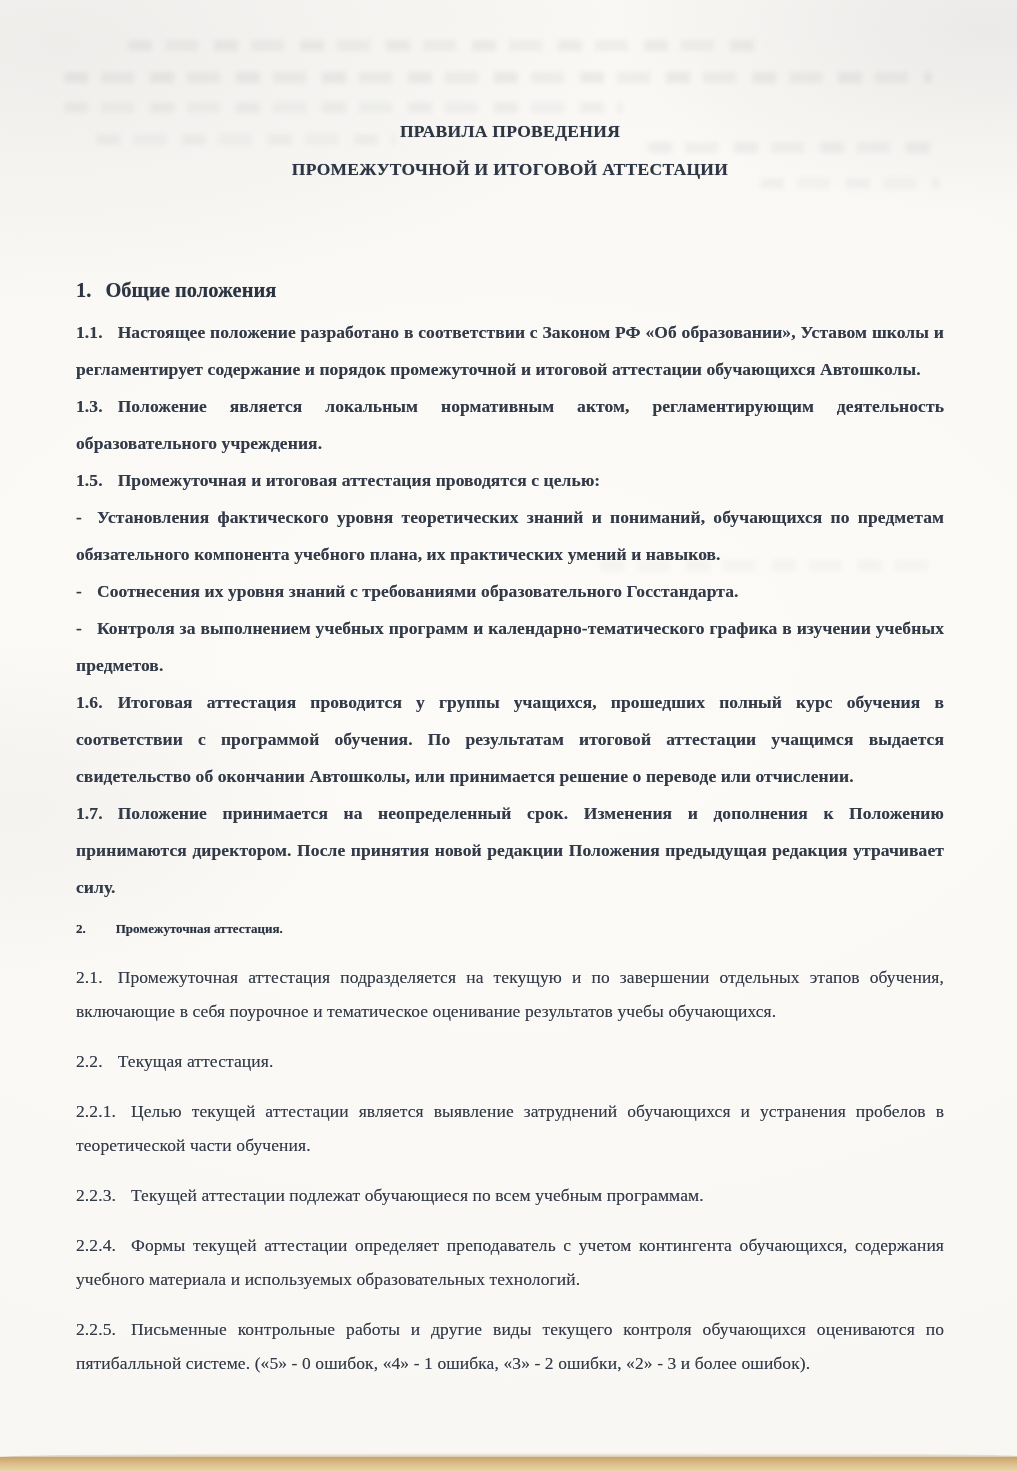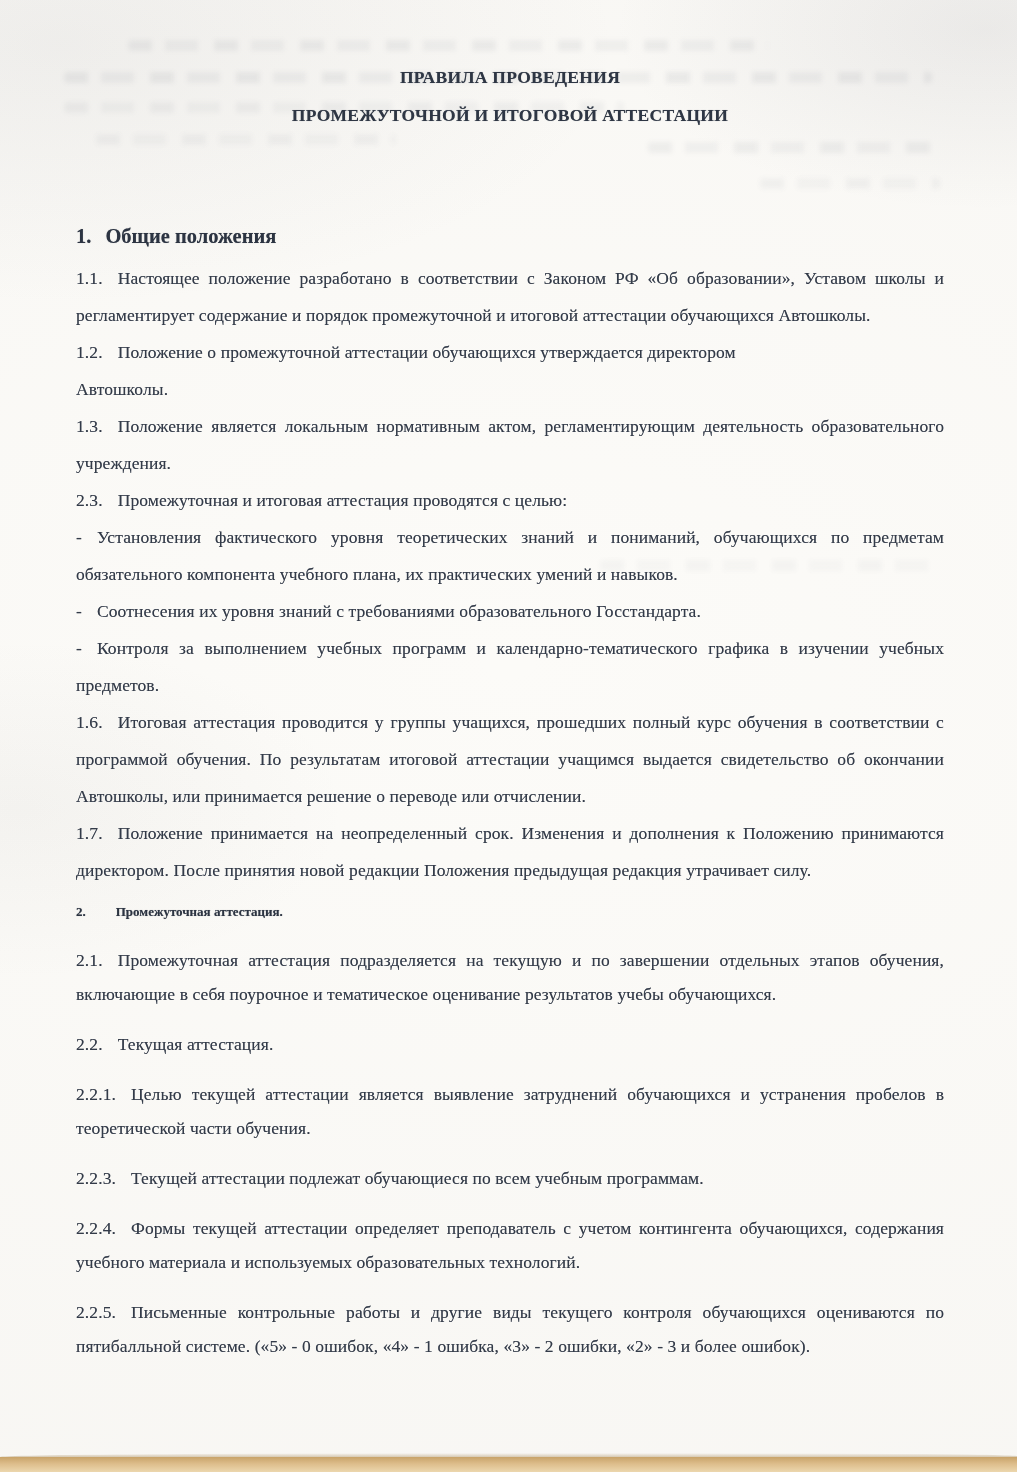--- a/index.html
+++ b/index.html
@@ -43,21 +43,21 @@
   .ghost-6 { top: 178px; left: 760px; width: 180px; opacity: 0.4; }
   .ghost-7 { top: 560px; left: 600px; width: 330px; opacity: 0.3; }
 
   .content {
     position: absolute;
     top: 0;
     left: 76px;
     width: 868px;
   }
   .doc-title {
-    padding-top: 58px;
+    padding-top: 112px;
     text-align: center;
     font-weight: bold;
     font-size: 17.5px;
     line-height: 38px;
     letter-spacing: 0.3px;
     color: #2e3644;
     text-shadow: 0 0 0.7px rgba(46,54,68,0.55);
   }
   .section-heading {
     font-weight: bold;
@@ -79,21 +79,21 @@
   .h1 .sec-num { margin-right: 14px; }
   .h2 .sec-num { margin-right: 30px; }
 
   .para {
     margin: 0;
     text-align: justify;
     font-size: 17.5px;
     letter-spacing: 0.1px;
     text-shadow: 0 0 0.6px rgba(51,59,73,0.5);
   }
-  .sec-1 .para { line-height: 37px; }
+  .sec-1 .para { line-height: 37px; font-weight: bold; }
   .sec-2 .para { line-height: 34px; margin-top: 16px; }
   .para .lbl { margin-right: 15px; }
   .para .txt { white-space: pre-line; }
 
   
   .table-edge {
     position: absolute;
     left: 0;
     bottom: 0;
     width: 1017px;
@@ -130,24 +130,22 @@
       <div>ПРАВИЛА ПРОВЕДЕНИЯ</div>
       <div>ПРОМЕЖУТОЧНОЙ И ИТОГОВОЙ АТТЕСТАЦИИ</div>
     </div>
 
     <div class="sec-1">
       <div class="section-heading h1">
         <span class="sec-num">1.</span><span>Общие положения</span>
       </div>
 
       <p class="para"><span class="lbl">1.1.</span><span class="txt">Настоящее положение разработано в соответствии с Законом РФ «Об образовании», Уставом школы и регламентирует содержание и порядок промежуточной и итоговой аттестации обучающихся Автошколы.</span></p>
-      <p class="para"><span class="lbl">1.2.</span><span class="txt">Положение о промежуточной аттестации обучающихся утверждается директором
-Автошколы.</span></p>
       <p class="para"><span class="lbl">1.3.</span><span class="txt">Положение является локальным нормативным актом, регламентирующим деятельность образовательного учреждения.</span></p>
-      <p class="para"><span class="lbl">2.3.</span><span class="txt">Промежуточная и итоговая аттестация проводятся с целью:</span></p>
+      <p class="para"><span class="lbl">1.5.</span><span class="txt">Промежуточная и итоговая аттестация проводятся с целью:</span></p>
       <p class="para"><span class="lbl">-</span><span class="txt">Установления фактического уровня теоретических знаний и пониманий, обучающихся по предметам обязательного компонента учебного плана, их практических умений и навыков.</span></p>
       <p class="para"><span class="lbl">-</span><span class="txt">Соотнесения их уровня знаний с требованиями образовательного Госстандарта.</span></p>
       <p class="para"><span class="lbl">-</span><span class="txt">Контроля за выполнением учебных программ и календарно-тематического графика в изучении учебных предметов.</span></p>
       <p class="para"><span class="lbl">1.6.</span><span class="txt">Итоговая аттестация проводится у группы учащихся, прошедших полный курс обучения в соответствии с программой обучения. По результатам итоговой аттестации учащимся выдается свидетельство об окончании Автошколы, или принимается решение о переводе или отчислении.</span></p>
       <p class="para"><span class="lbl">1.7.</span><span class="txt">Положение принимается на неопределенный срок. Изменения и дополнения к Положению принимаются директором. После принятия новой редакции Положения предыдущая редакция утрачивает силу.</span></p>
     </div>
 
     <div class="sec-2">
       <div class="section-heading h2">
         <span class="sec-num">2.</span><span>Промежуточная аттестация.</span>

